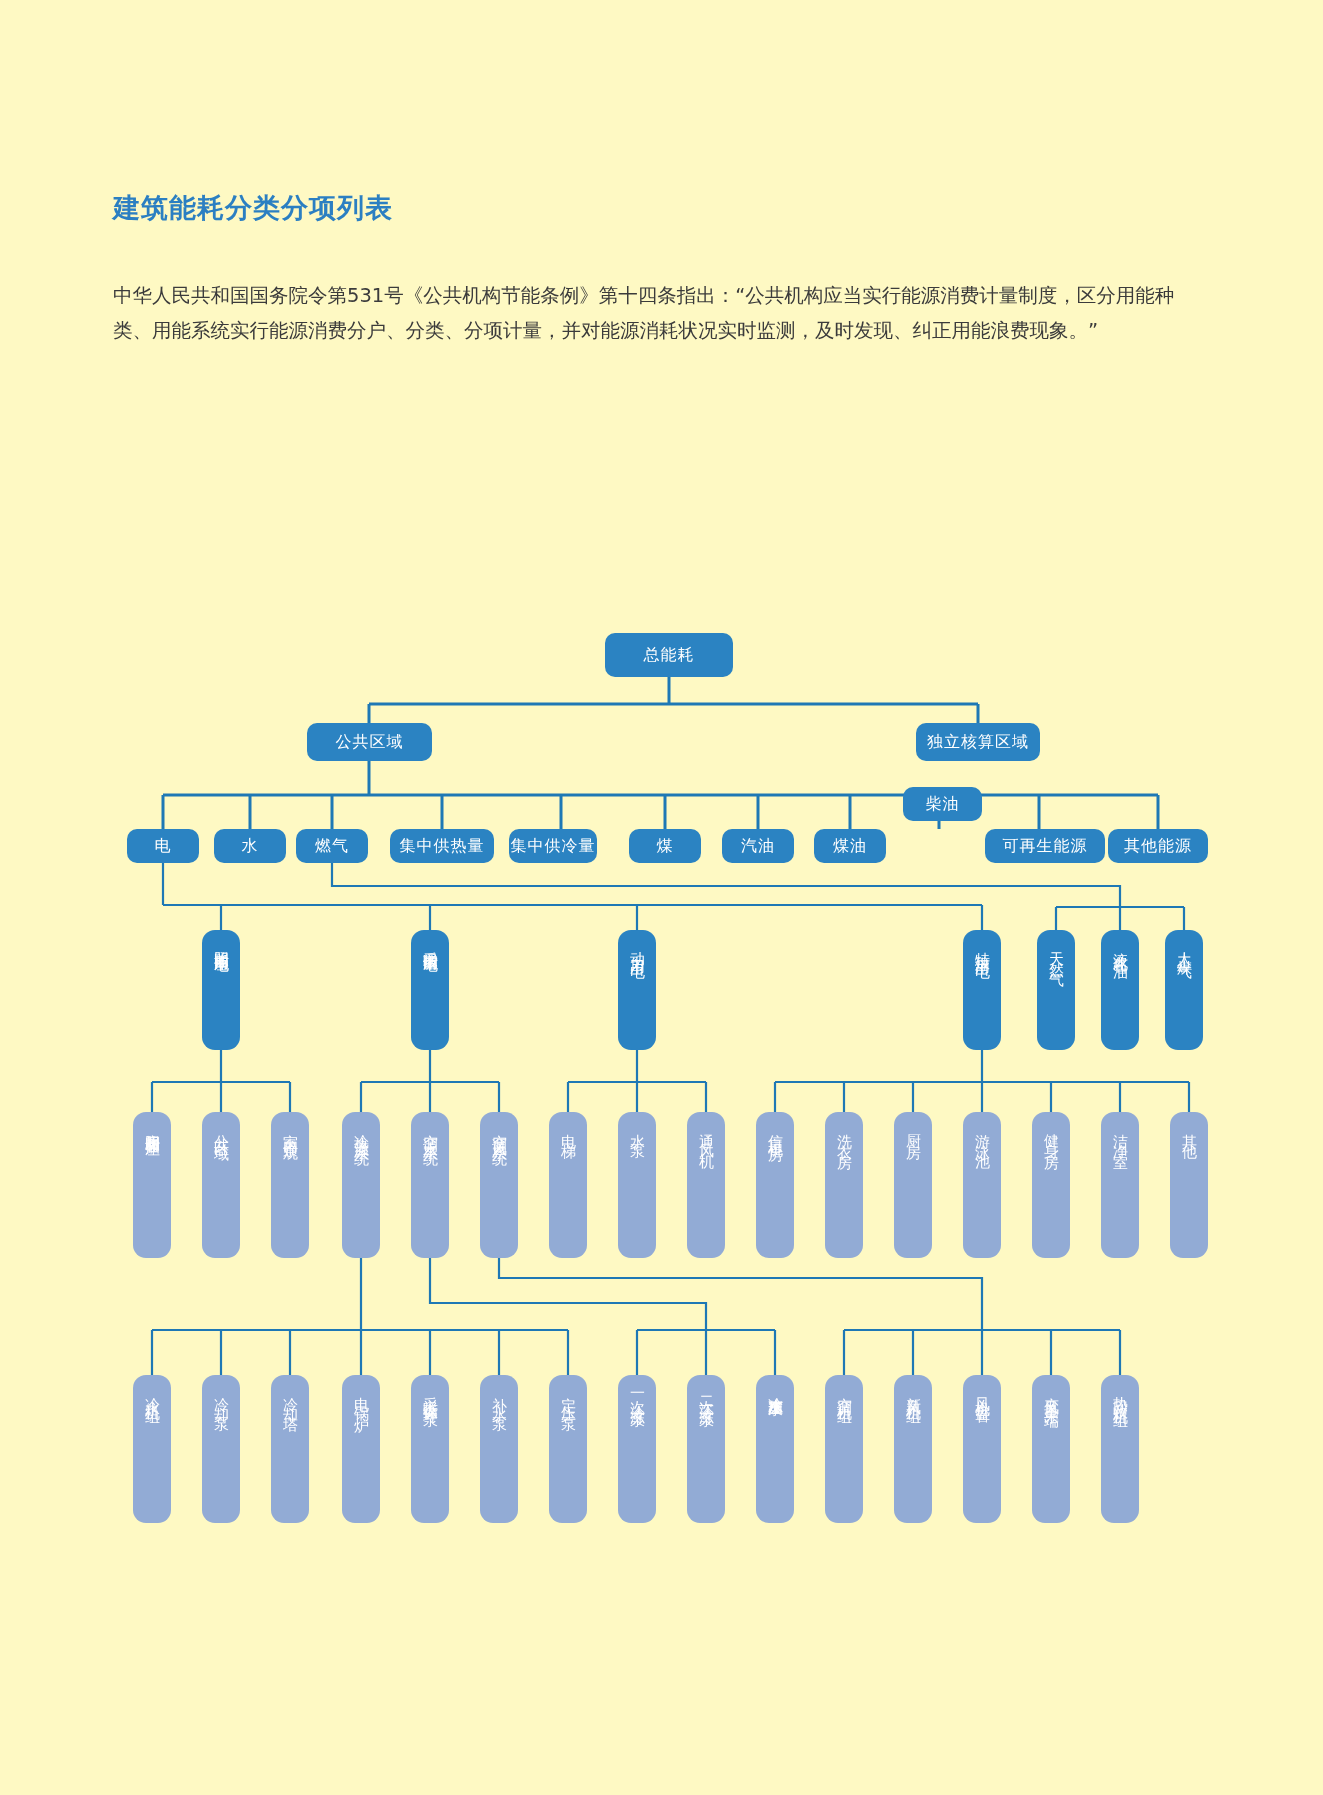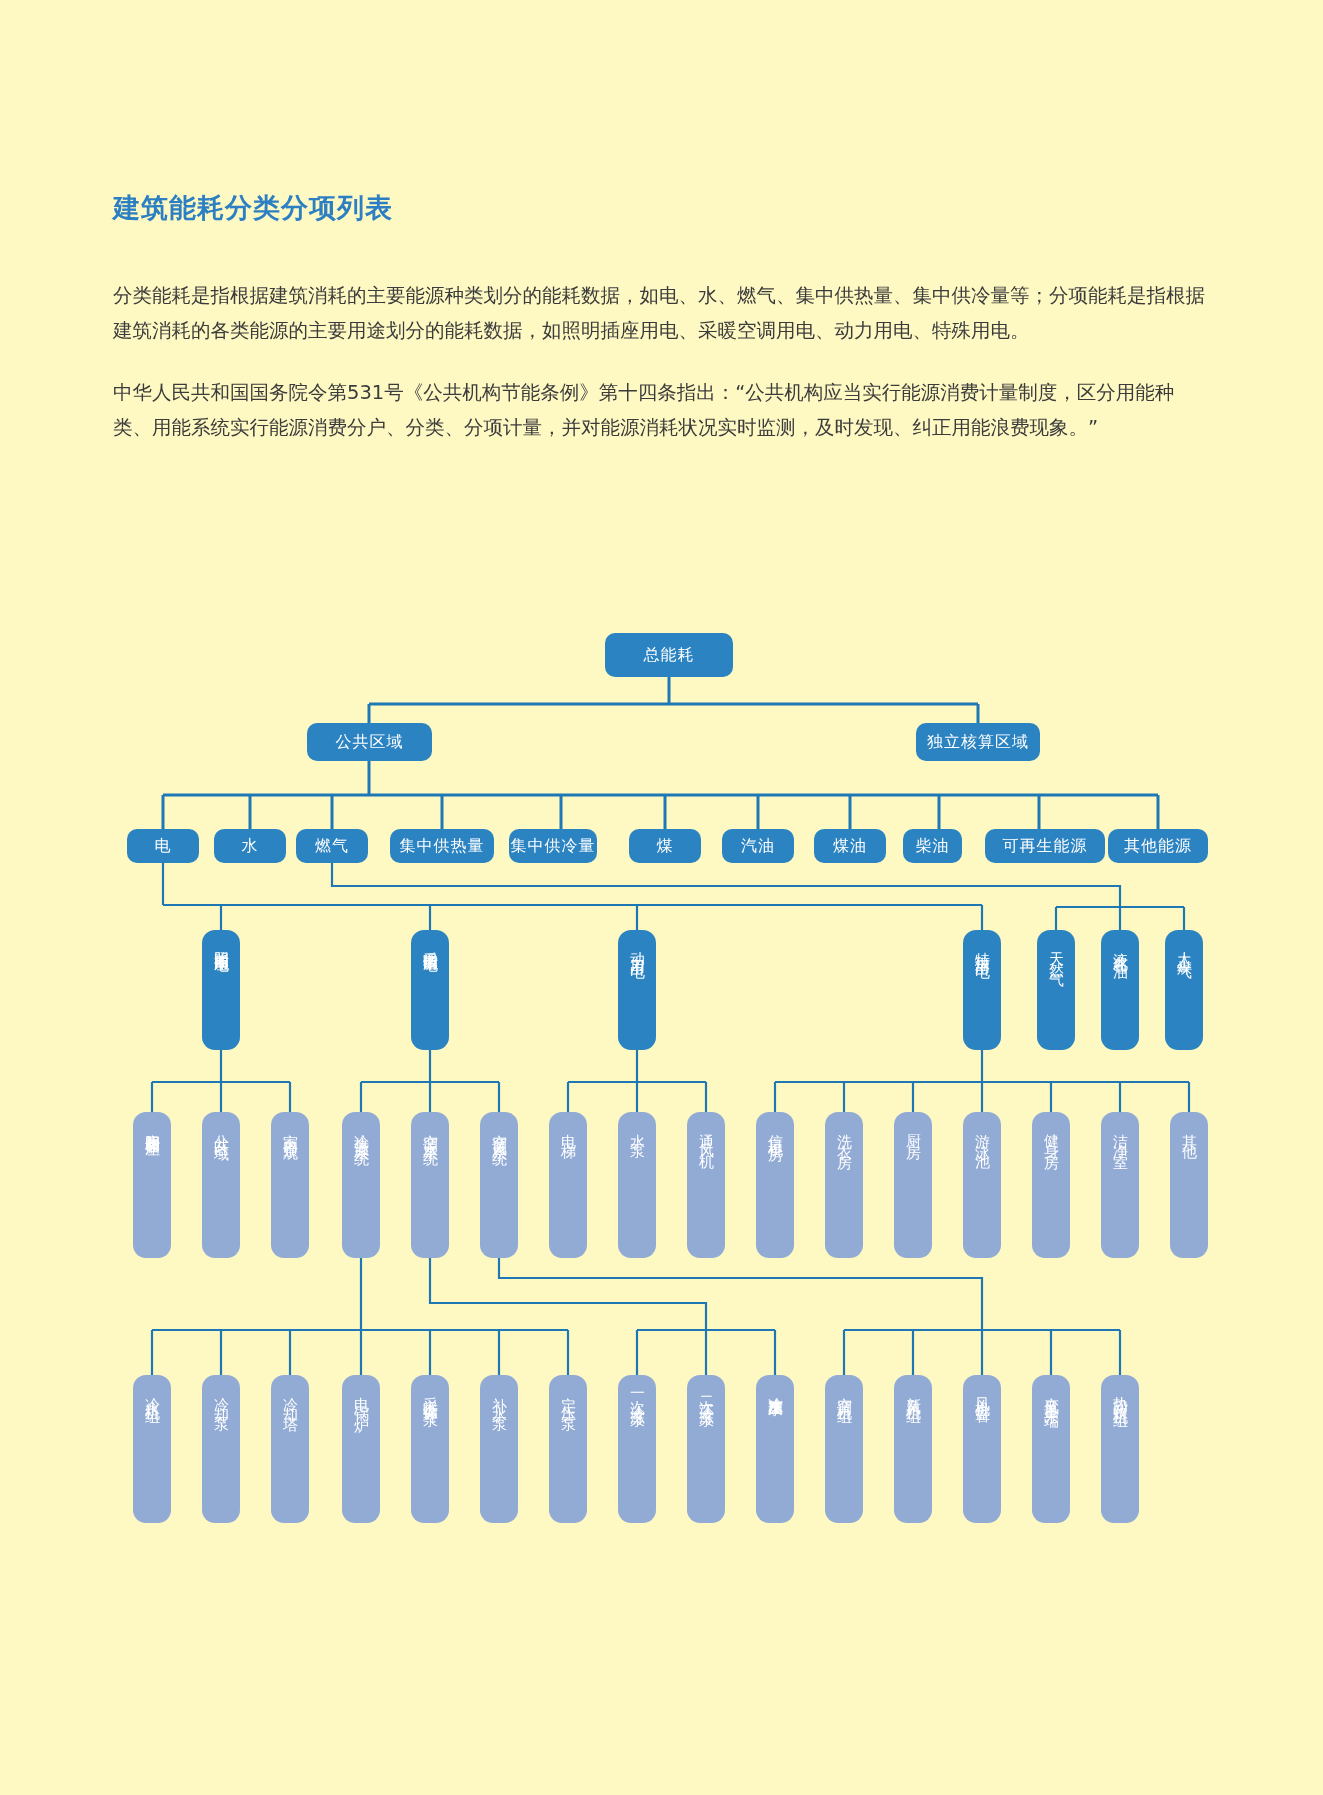--- a/index.html
+++ b/index.html
@@ -37,21 +37,20 @@
   .sp-md{letter-spacing:4px;}
   .sp-sm{letter-spacing:1px;}
 </style>
 </head>
 <body>
 
 <div class="page">
 
   <div class="copy">
     <h1 class="title">建筑能耗分类分项列表</h1>
-    <p class="para">分类能耗是指根据建筑消耗的主要能源种类划分的能耗数据，如电、水、燃气、集中供热量、集中供冷量等；分项能耗是指根据建筑消耗的各类能源的主要用途划分的能耗数据，如照明插座用电、采暖空调用电、动力用电、特殊用电。</p>
     <p class="para">中华人民共和国国务院令第531号《公共机构节能条例》第十四条指出：“公共机构应当实行能源消费计量制度，区分用能种类、用能系统实行能源消费分户、分类、分项计量，并对能源消耗状况实时监测，及时发现、纠正用能浪费现象。”</p>
   </div>
 
   <div class="diagram">
 
     <svg class="wires" width="1323" height="1795" viewBox="0 0 1323 1795">
 
       <path class="c3" d="M669 677 L669 704 M369 704 L978 704 M369 704 L369 723 M978 704 L978 723"></path>
 
       <path class="c3" d="M369 761 L369 795 M163 795 L1158 795 M163 795 L163 829 M250 795 L250 829 M332 795 L332 829 M442 795 L442 829 M561 795 L561 829 M665 795 L665 829 M758 795 L758 829 M850 795 L850 829 M939 795 L939 829 M1039 795 L1039 829 M1158 795 L1158 829"></path>
@@ -81,21 +80,21 @@
     <div class="node h lv2" style="left:916px;top:723px;width:124px">独立核算区域</div>
 
     <div class="node h lv3" style="left:127px;top:829px;width:72px">电</div>
     <div class="node h lv3" style="left:214px;top:829px;width:72px">水</div>
     <div class="node h lv3" style="left:296px;top:829px;width:72px">燃气</div>
     <div class="node h lv3" style="left:390px;top:829px;width:104px">集中供热量</div>
     <div class="node h lv3" style="left:509px;top:829px;width:88px">集中供冷量</div>
     <div class="node h lv3" style="left:629px;top:829px;width:72px">煤</div>
     <div class="node h lv3" style="left:722px;top:829px;width:72px">汽油</div>
     <div class="node h lv3" style="left:814px;top:829px;width:72px">煤油</div>
-    <div class="node h lv3" style="left:903px;top:829px;width:59px">柴油</div>
+    <div class="node h lv3" style="left:903px;top:787px;width:79px">柴油</div>
     <div class="node h lv3" style="left:985px;top:829px;width:120px">可再生能源</div>
     <div class="node h lv3" style="left:1108px;top:829px;width:100px">其他能源</div>
 
     <div class="node v lv4" style="left:202px;top:930px">
         <span class="vt sp-sm">照明插座用电</span>
       </div>
     <div class="node v lv4" style="left:411px;top:930px">
         <span class="vt sp-sm">采暖空调用电</span>
       </div>
     <div class="node v lv4" style="left:618px;top:930px">

